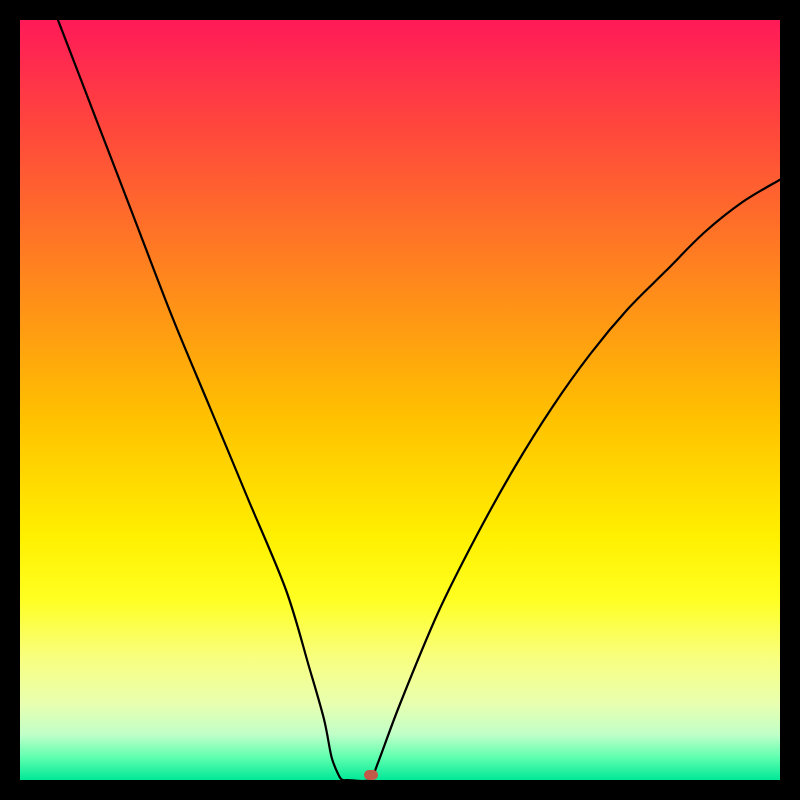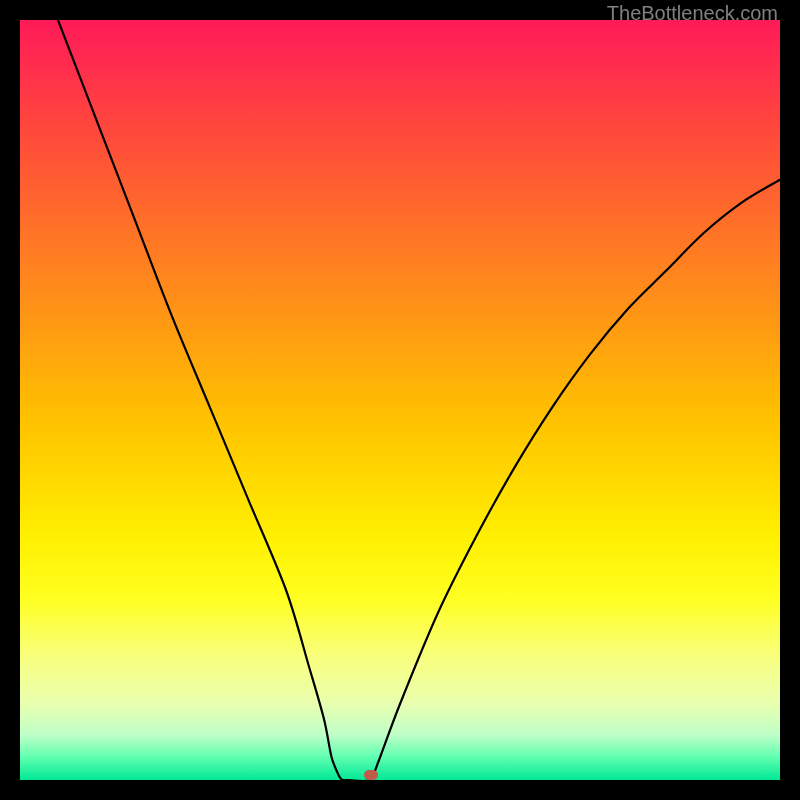--- a/index.html
+++ b/index.html
@@ -62,20 +62,19 @@
     height: 10px;
     background: #c25a4a;
     border-radius: 5px;
     transform: translate(-50%, -50%);
   }
 </style>
 </head>
 <body>
 
 <div class="chart-container">
-  <div class="watermark">TheBottleneck.com</div>
   <div class="plot-area">
     <svg class="curve" viewBox="0 0 760 760" preserveAspectRatio="none">
       <path id="curve-path" fill="none" stroke="#000000" stroke-width="2.2" stroke-linejoin="round" stroke-linecap="round" d="M 38.00 0.00 C 44.08 15.81, 63.84 67.18, 76.00 98.80 C 88.16 130.42, 101.84 165.98, 114.00 197.60 C 126.16 229.22, 139.84 266.00, 152.00 296.40 C 164.16 326.80, 177.84 358.42, 190.00 387.60 C 202.16 416.78, 215.84 449.62, 228.00 478.80 C 240.16 507.98, 256.27 543.25, 266.00 570.00 C 275.73 596.75, 282.72 625.33, 288.80 646.00 C 294.88 666.67, 300.35 684.61, 304.00 699.20 C 307.65 713.79, 309.17 728.08, 311.60 737.20 C 314.03 746.32, 317.38 752.55, 319.20 756.20 C 321.02 759.85, 321.78 759.39, 323.00 760.00 C 324.22 760.61, 322.54 760.00, 326.80 760.00 C 331.06 760.00, 344.74 762.43, 349.60 760.00 C 354.46 757.57, 352.34 756.96, 357.20 744.80 C 362.06 732.64, 370.27 708.32, 380.00 684.00 C 389.73 659.68, 405.84 619.55, 418.00 592.80 C 430.16 566.05, 443.84 539.90, 456.00 516.80 C 468.16 493.70, 481.84 469.07, 494.00 448.40 C 506.16 427.73, 519.84 405.84, 532.00 387.60 C 544.16 369.36, 557.84 350.21, 570.00 334.40 C 582.16 318.59, 595.84 302.18, 608.00 288.80 C 620.16 275.42, 633.84 262.96, 646.00 250.80 C 658.16 238.64, 671.84 223.74, 684.00 212.80 C 696.16 201.86, 709.84 190.91, 722.00 182.40 C 734.16 173.89, 753.92 163.25, 760.00 159.60"></path>
     </svg>
     <div id="marker" class="marker" style="left: 351.12px; top: 755.44px; background: rgb(194, 90, 74);"></div>
   </div>
 </div>
 
 </body></html>

